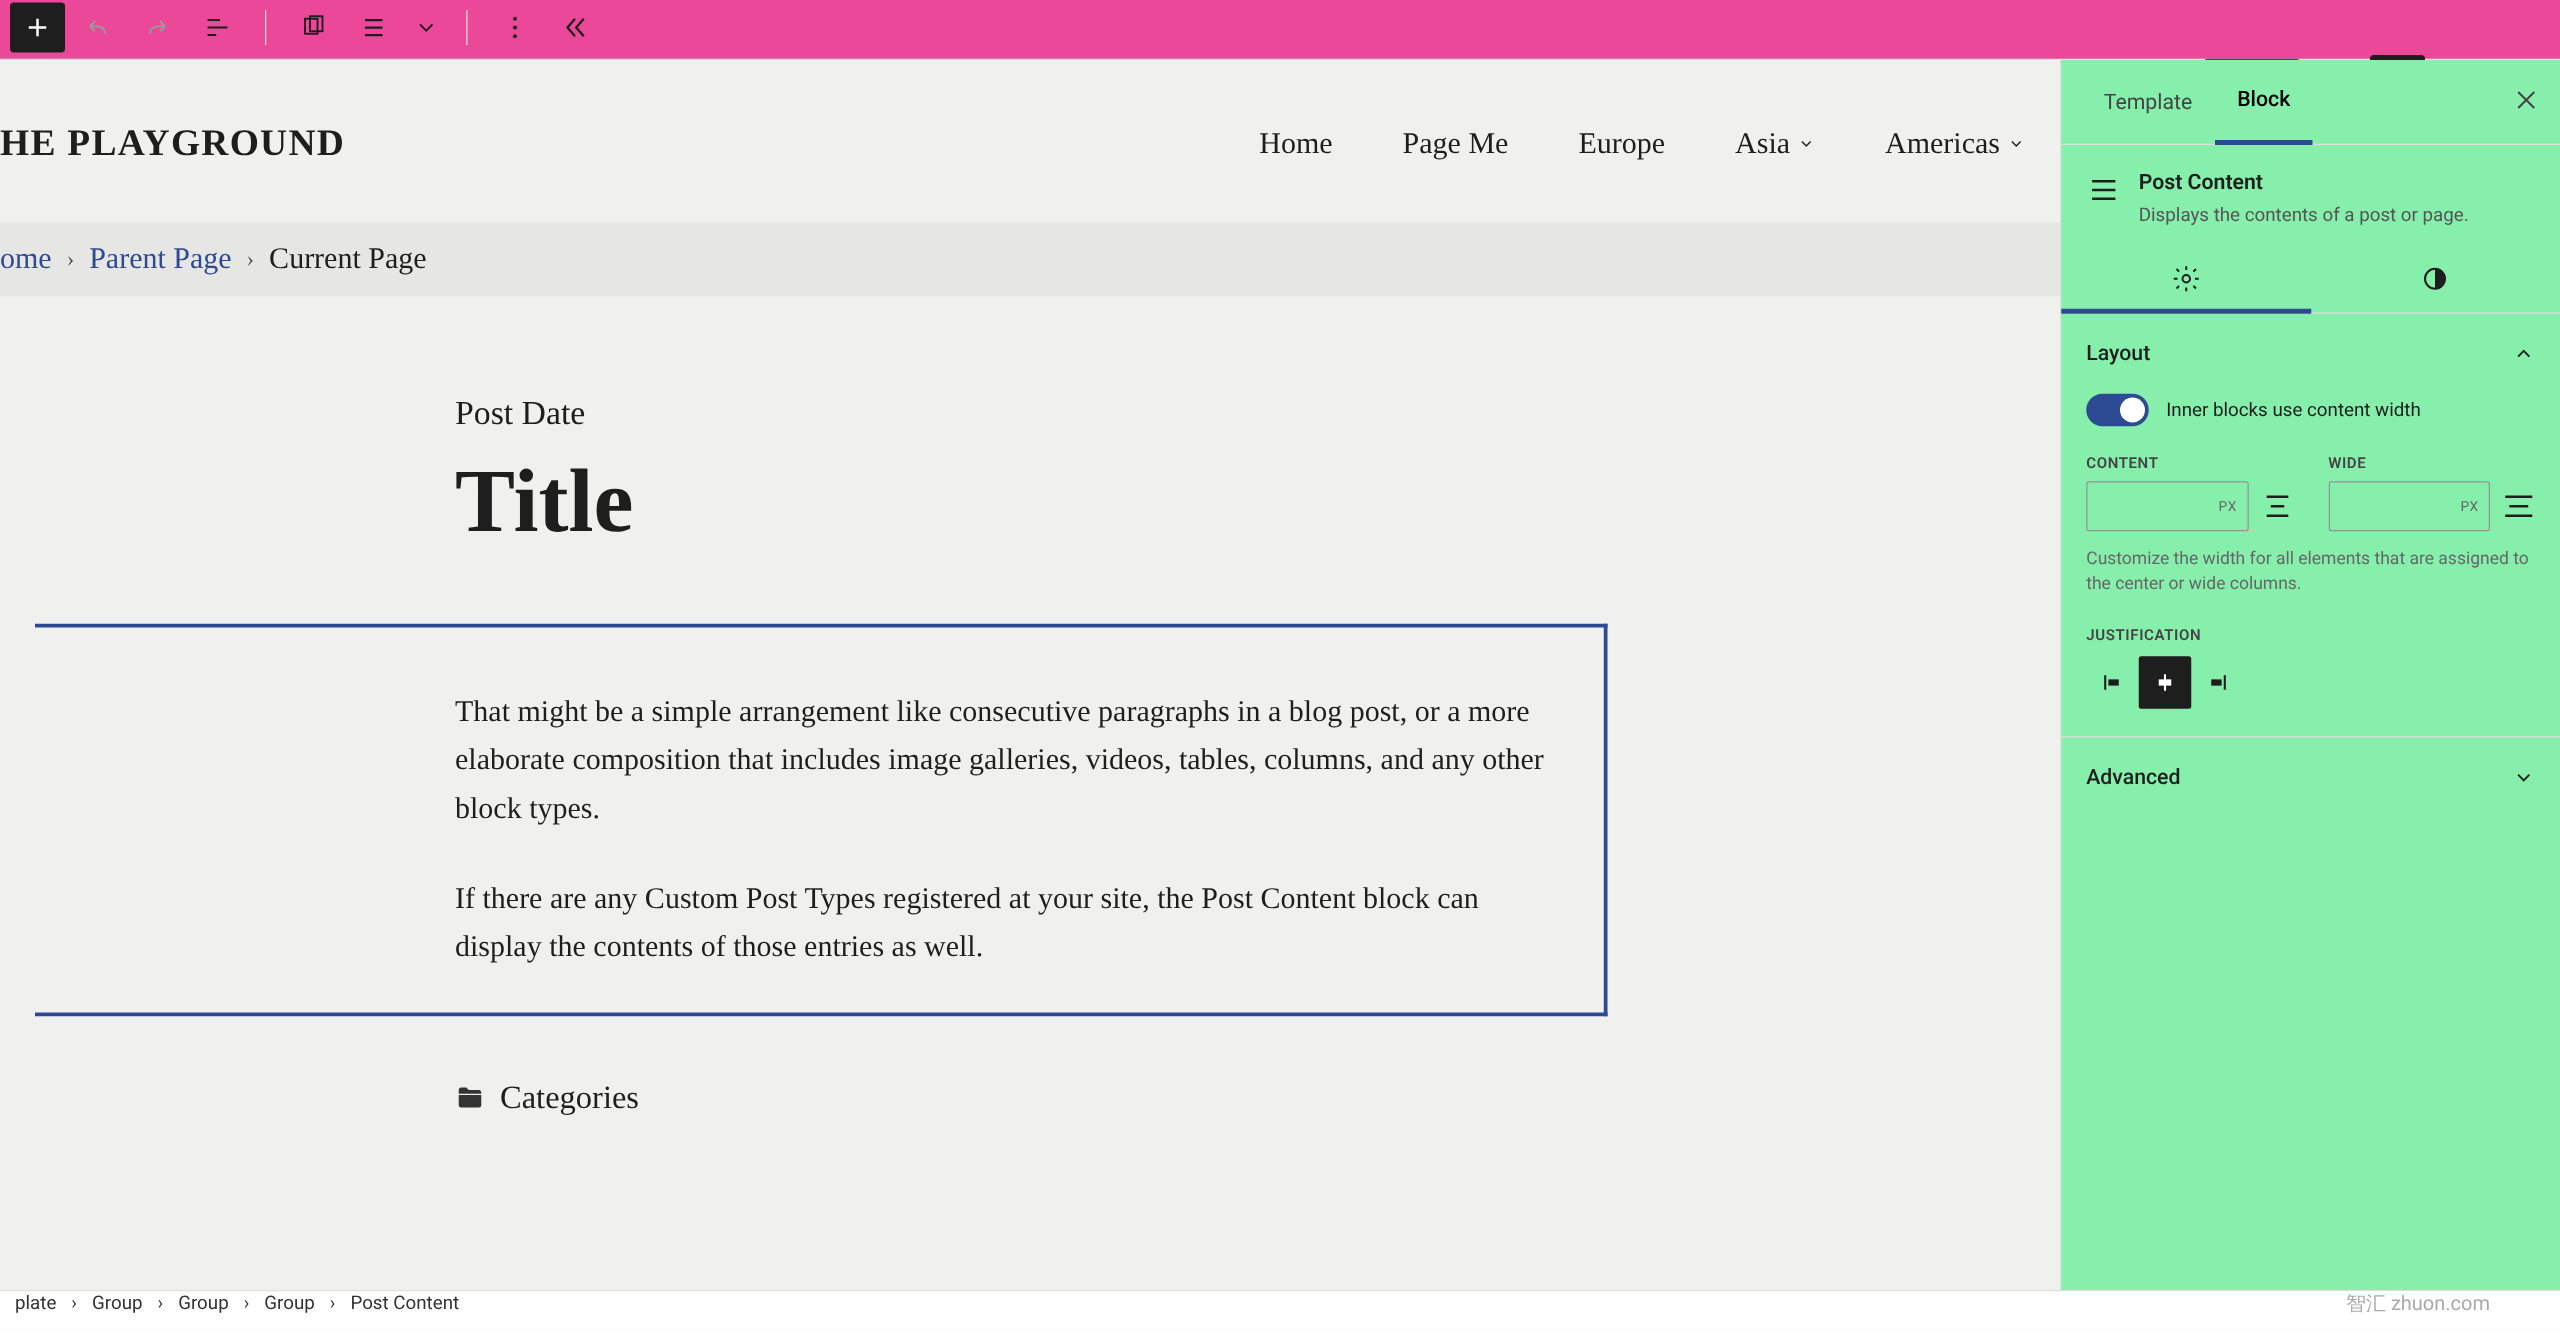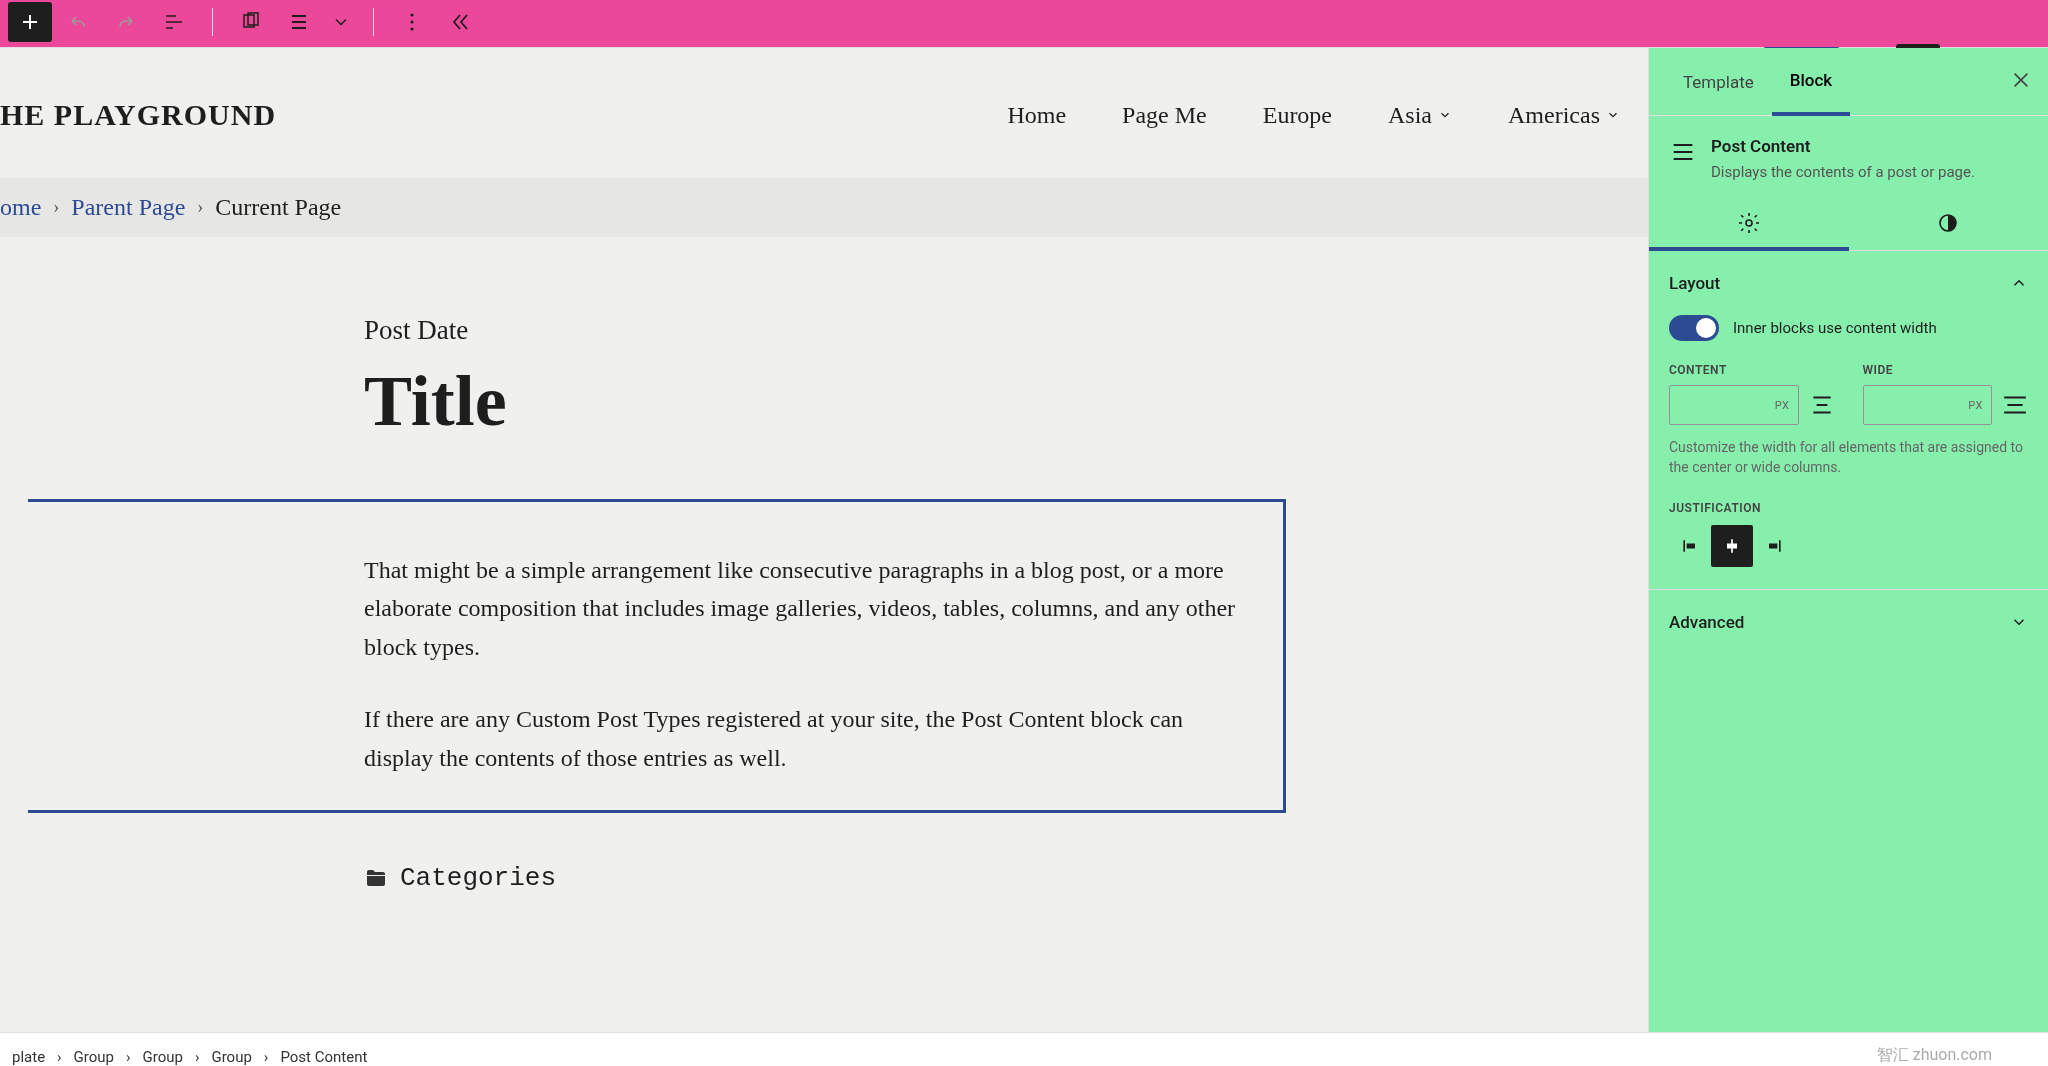--- a/index.html
+++ b/index.html
@@ -39,21 +39,21 @@
   .breadcrumb-strip .bc { display:flex; align-items:center; gap:12px;}
   .bc a { color: var(--wp-blue); text-decoration:none;}
   .bc-sep { font-size:18px; color:#555; }
 
   .post-area { margin:78px auto 0; max-width:920px; padding-left:0; }
   .post-date { font-family: Georgia, serif; font-size:27px; margin-bottom:14px;}
   .post-title { font-family: Georgia, serif; font-size:72px; font-weight:700; margin-bottom:56px;}
   
   .pc-wrap { position:relative; }
   .para { font-family: Georgia, serif; font-size:24px; line-height:1.6; margin-bottom:34px; max-width:880px;}
-  .categories-row { font-family: Liberation Mono, monospace; font-size:26px; display:flex; align-items:center; gap:12px; margin-top:50px;}
+  .categories-row { font-family: Liberation Serif, serif; font-size:26px; display:flex; align-items:center; gap:12px; margin-top:50px;}
   .folder-ic { width:24px; height:24px; }
 
   
   .inspector { position:absolute; top:var(--topbar-h); right:0; bottom:var(--footer-h); width:var(--sidebar-w); background:#86efac; border-left:1px solid var(--wp-border); display:flex; flex-direction:column;}
   .tabs { display:flex; align-items:center; padding:0 16px; border-bottom:1px solid var(--wp-border);}
   .tab { padding:22px 18px; font-size:17px; cursor:pointer; color:#444;}
   .tab.active { color:#000; font-weight:500; border-bottom:4px solid var(--wp-blue); margin-bottom:-1px;}
   .tab-close { margin-left:auto; cursor:pointer; color:#444;}
   .tab-close svg { width:22px; height:22px;}
   .block-head { padding:20px 20px 12px; display:flex; gap:14px; }
@@ -79,21 +79,21 @@
   .unit-input { flex:1; height:40px; border:1px solid #949494; border-radius:2px; position:relative;}
   .unit-badge { position:absolute; right:8px; top:50%; transform:translateY(-50%); font-size:11px; color:#666; letter-spacing:0.5px;}
   .align-ic { width:26px; height:26px; color:#1e1e1e;}
   .justify-row { display:flex; gap:0; margin-top:10px;}
   .justify-btn { width:42px; height:42px; display:flex; align-items:center; justify-content:center; border-radius:2px; cursor:pointer;}
   .justify-btn.active { background:#1e1e1e; color:#fff;}
   .justify-btn svg { width:20px; height:20px;}
   .panel-adv { padding:22px 20px; display:flex; align-items:center; justify-content:space-between; font-size:17px; font-weight:500; cursor:pointer;}
 
   
-  .footer { position:absolute; bottom:0; left:0; right:0; height:var(--footer-h); background:#fff; border-top:1px solid var(--wp-border); display:flex; align-items:flex-end; padding:0 12px; font-size:15px; color:#333;}
+  .footer { position:absolute; bottom:0; left:0; right:0; height:var(--footer-h); background:#fff; border-top:1px solid var(--wp-border); display:flex; align-items:flex-start; padding:0 12px; font-size:15px; color:#333;}
   .footer .crumb { display:flex; align-items:center; gap:12px;}
   .watermark { margin-left:auto; color:#aaa; font-size:16px; padding-right:44px;}
 </style>
 </head>
 <body>
 
 <div class="topbar">
   <div class="topbar-left">
     <button class="btn-square btn-add-black">
       <svg viewBox="0 0 24 24">

